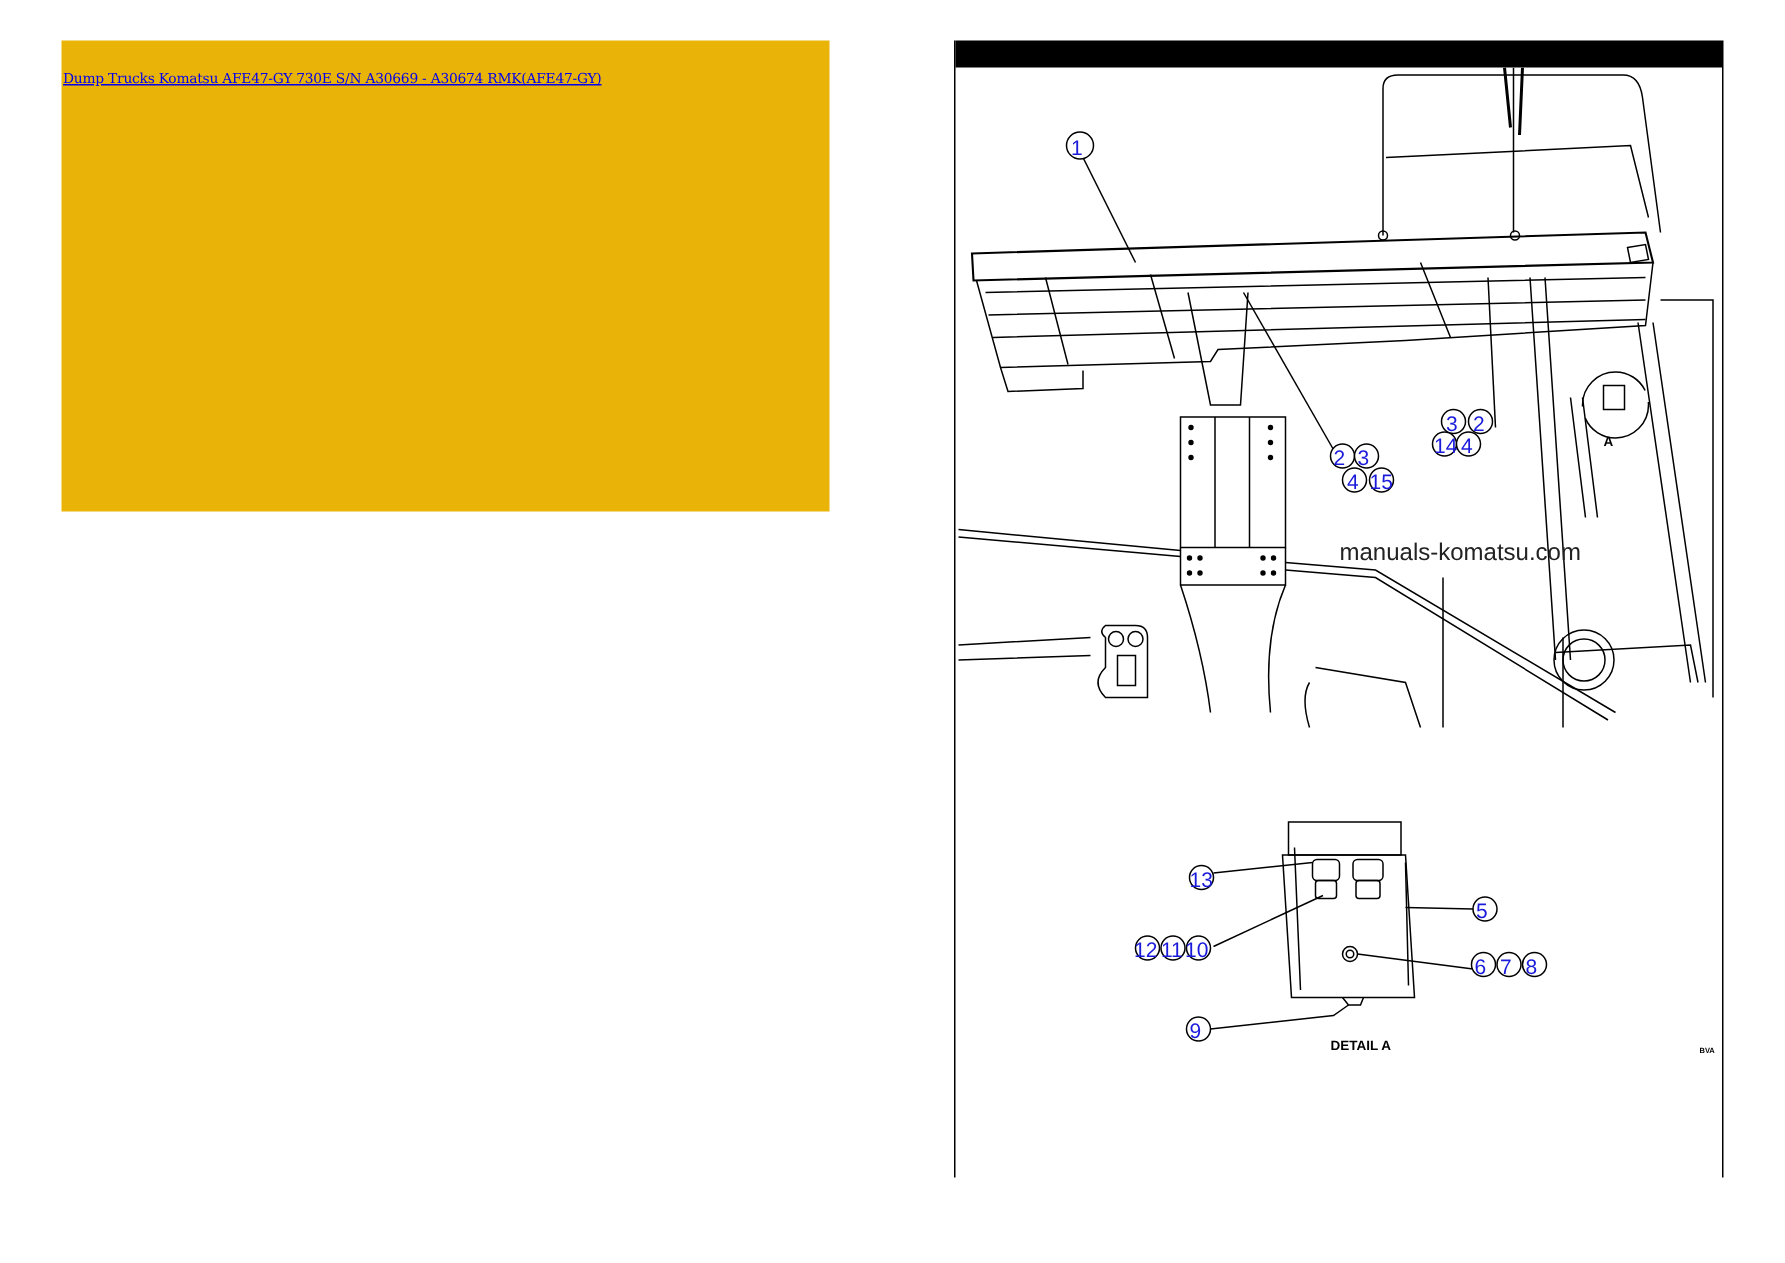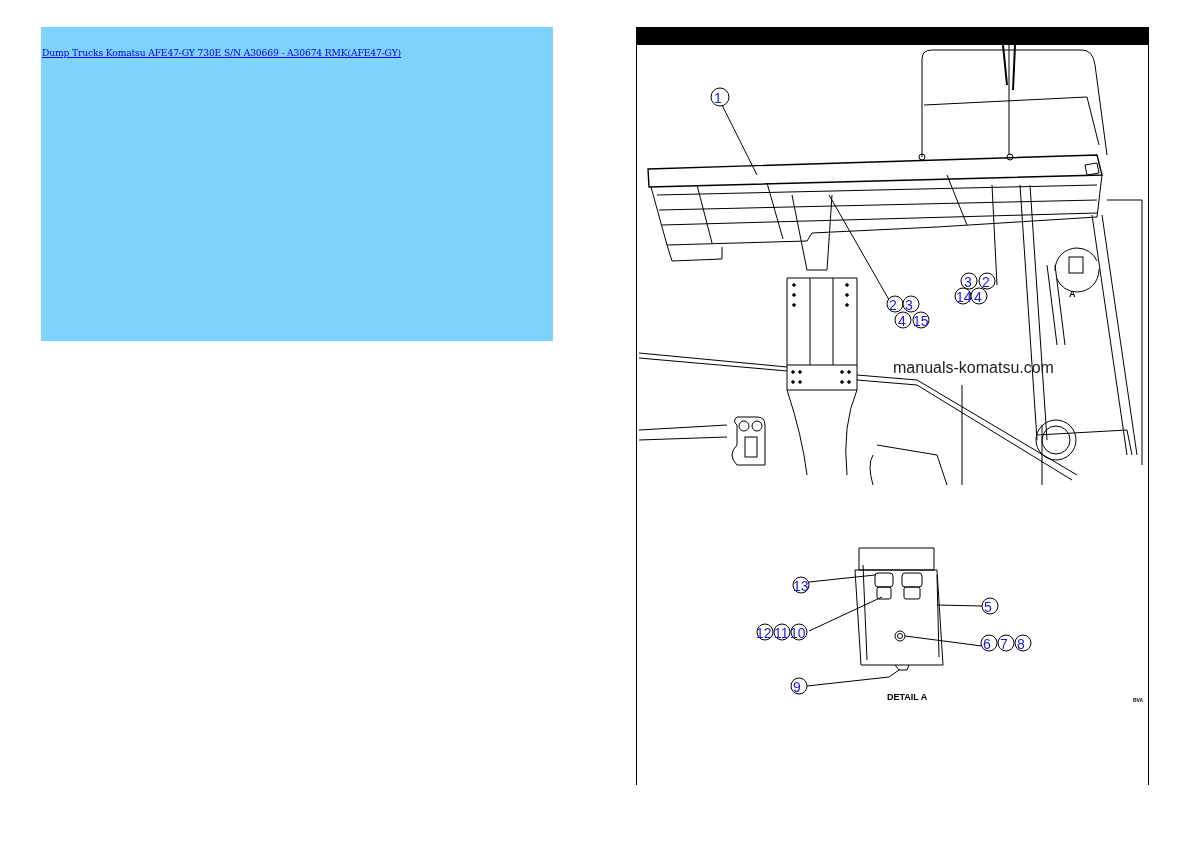--- a/index.html
+++ b/index.html
@@ -1,17 +1,17 @@
 <!DOCTYPE html>
 <html><head>
 <meta charset="utf-8">
 <style>
   html,body{margin:0;padding:0;background:#ffffff;}
   body{width:1190px;height:842px;position:relative;overflow:hidden;font-family:"DejaVu Serif",serif;}
-  #left-box{position:absolute;left:41px;top:27px;width:512px;height:314px;background:#7dd3fc;}
+  #left-box{position:absolute;left:41px;top:27px;width:512px;height:314px;background:#eab308;}
   #title-link{position:absolute;left:1px;top:20px;font-family:"DejaVu Serif",serif;font-size:9.2px;color:#0000ee;text-decoration:underline;white-space:nowrap;letter-spacing:-0.15px;}
   #right-panel{position:absolute;left:636px;top:27px;width:511px;height:758px;border-left:1.5px solid #000;border-right:1.5px solid #000;background:#fff;}
   #panel-header{position:absolute;left:0;top:0;width:100%;height:18px;background:#000;}
   #drawing{position:absolute;left:0;top:18px;}
   .callout-text{font-family:"Liberation Sans",sans-serif;fill:#1a1adb;font-size:14px;}
   .watermark{font-family:"Liberation Sans",sans-serif;font-size:16px;fill:#222;}
   .detail-label{font-family:"Liberation Sans",sans-serif;font-size:9px;font-weight:bold;fill:#000;}
   .code-label{font-family:"Liberation Sans",sans-serif;font-size:5px;font-weight:bold;fill:#000;}
 </style>
 </head>

